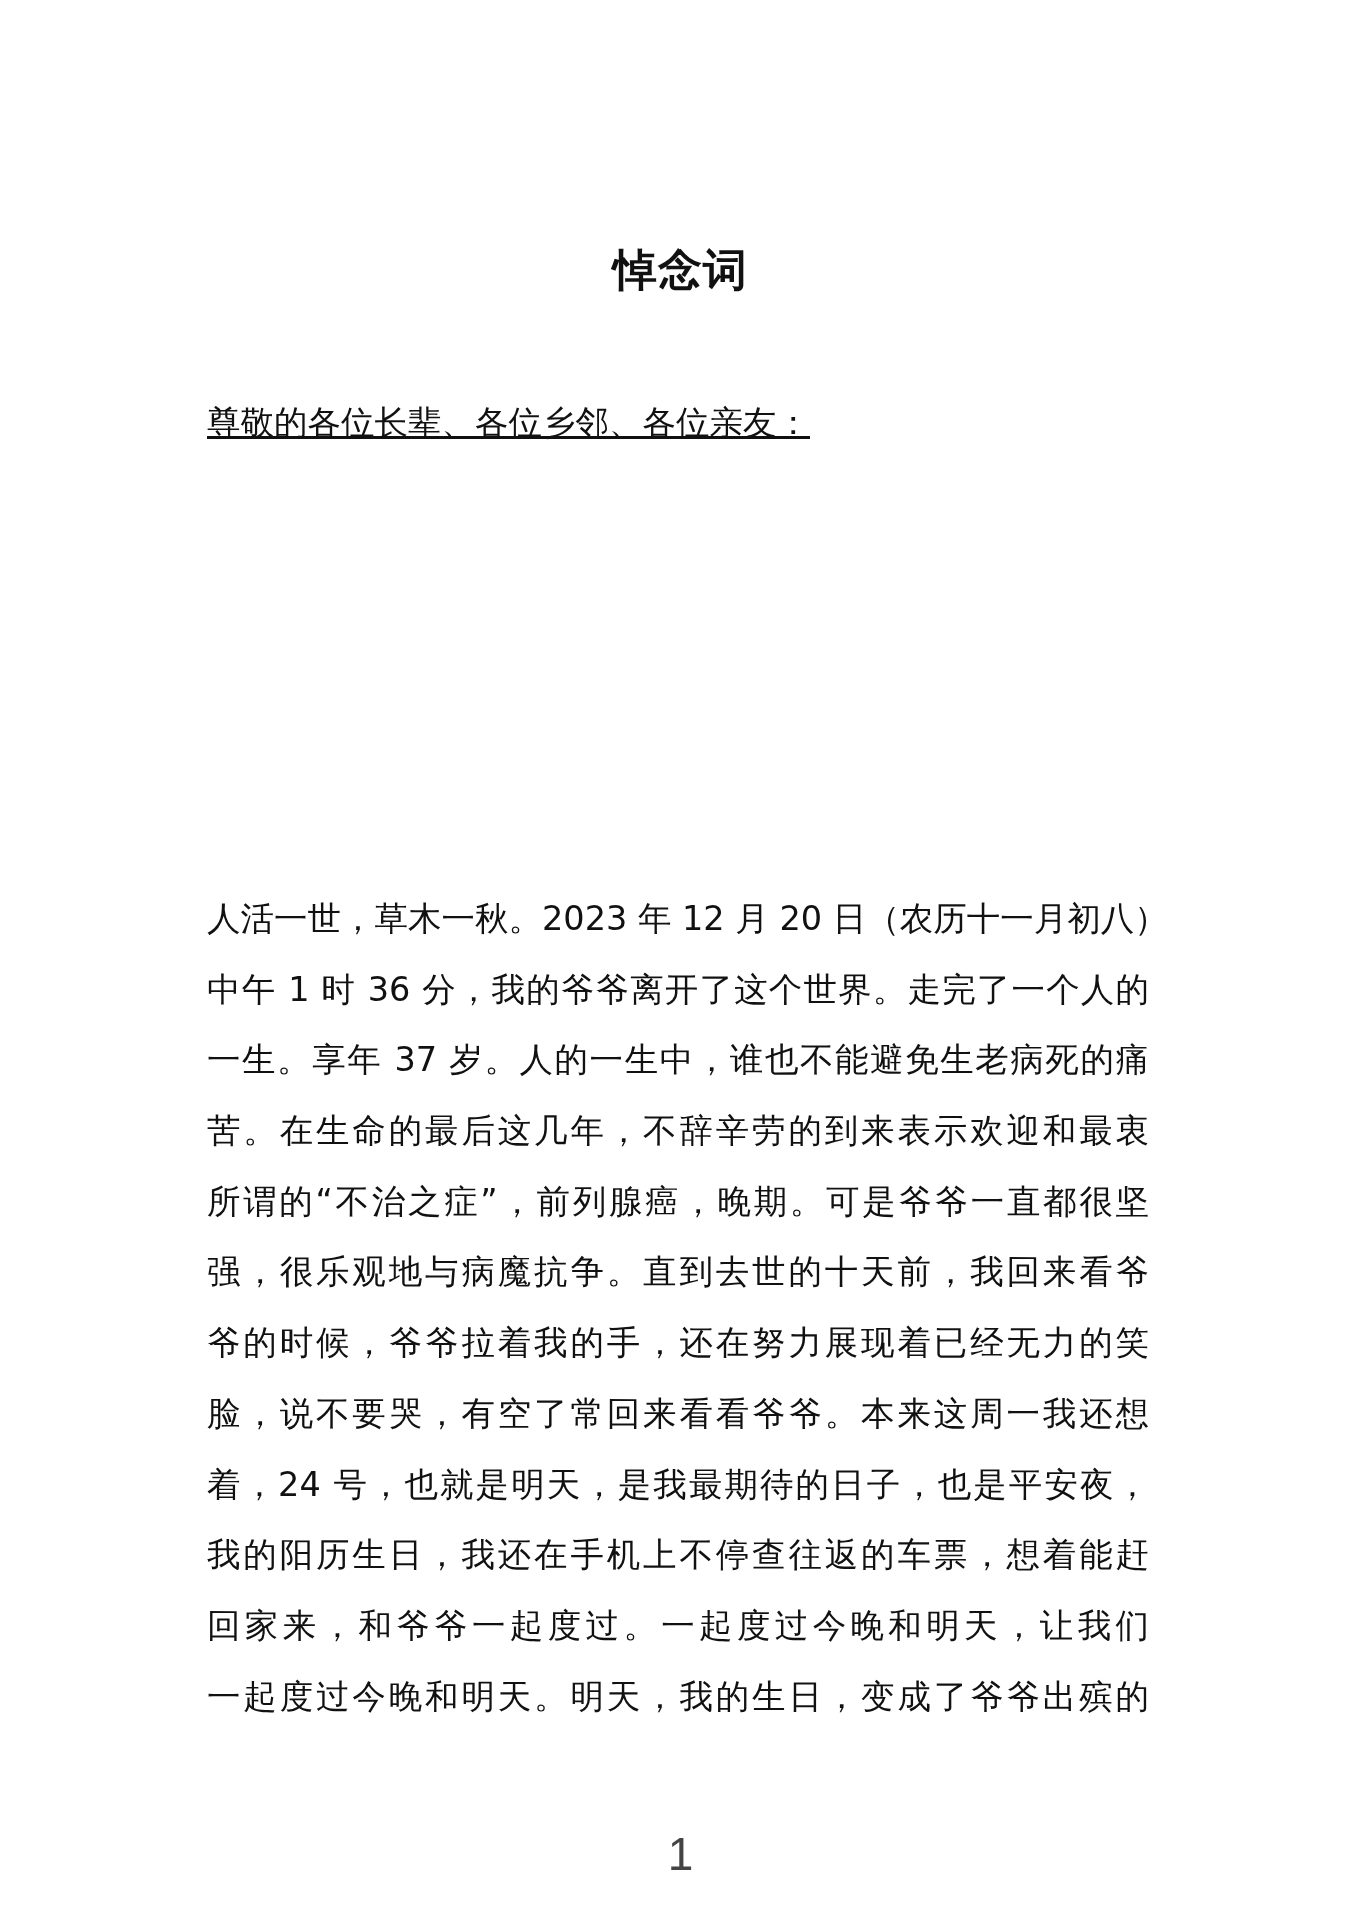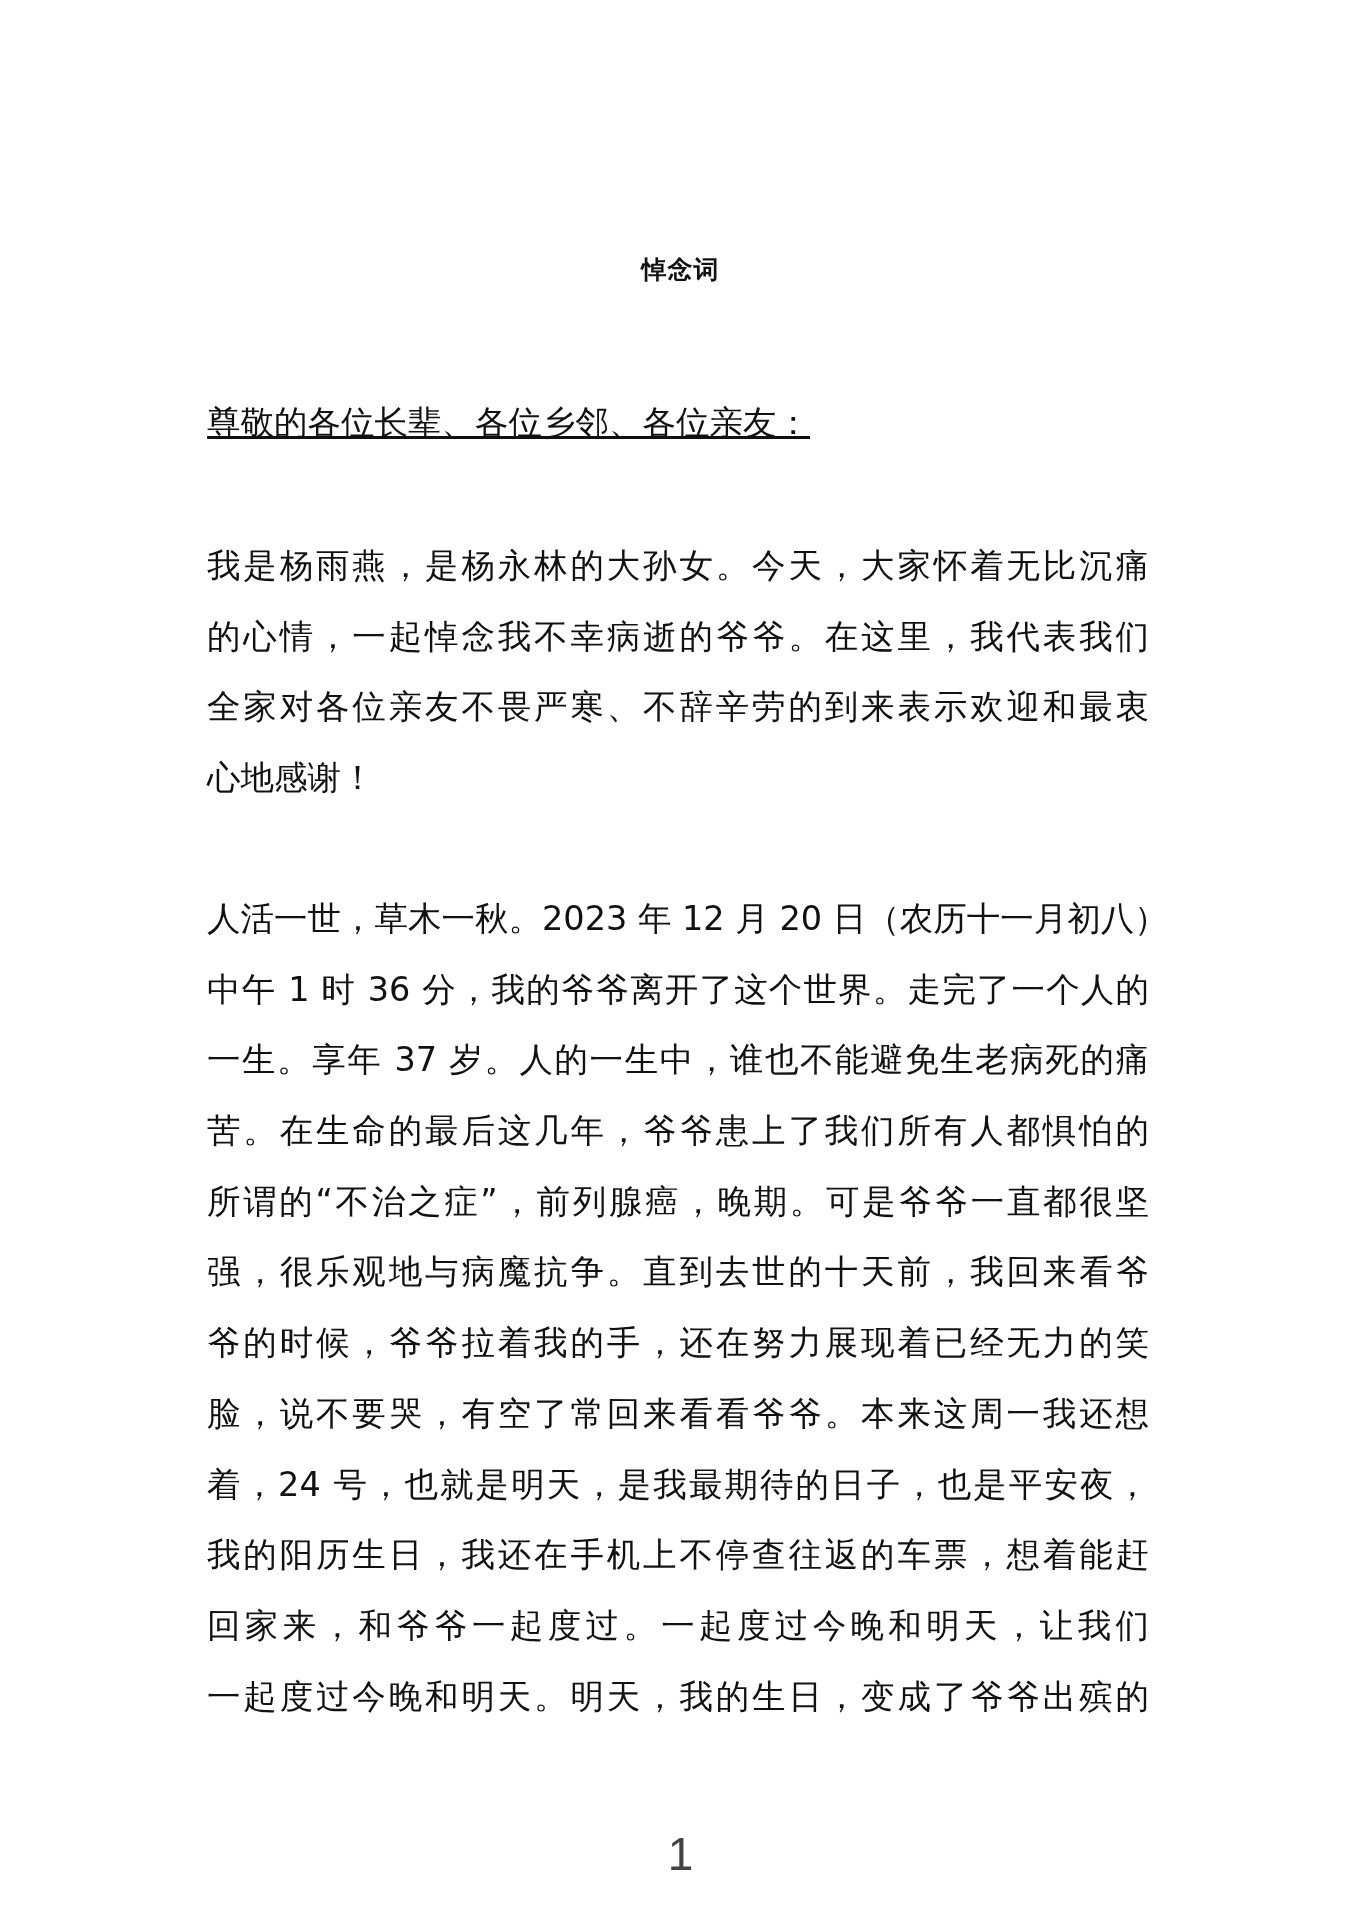--- a/index.html
+++ b/index.html
@@ -20,21 +20,21 @@
       left: 0; top: 0;
       width: 1361px;
       height: 1919px;
     }
     .title {
       position: absolute;
       left: 0;
       width: 1361px;
       top: 246px;
       text-align: center;
-      font-size: 25px;
+      font-size: 44px;
       font-weight: bold;
       line-height: 48px;
       letter-spacing: 1px;
     }
     .body-block {
       position: absolute;
       left: 207px;
       width: 942px;
       font-size: 33.5px;
       line-height: 70.7px;
@@ -70,32 +70,26 @@
 <body>
 
 <div class="page">
 
   <div class="title">悼念词</div>
 
   <div class="body-block greeting">
     <span class="line last">尊敬的各位长辈、各位乡邻、各位亲友：</span>
   </div>
 
-  <div class="body-block para1">
-    <span class="line">我是杨雨燕，是杨永林的大孙女。今天，大家怀着无比沉痛</span>
-    <span class="line">的心情，一起悼念我不幸病逝的爷爷。在这里，我代表我们</span>
-    <span class="line">全家对各位亲友不畏严寒、不辞辛劳的到来表示欢迎和最衷</span>
-    <span class="line last">心地感谢！</span>
-  </div>
 
   <div class="body-block para2">
     <span class="line">人活一世，草木一秋。2023 年 12 月 20 日（农历十一月初八）</span>
     <span class="line">中午 1 时 36 分，我的爷爷离开了这个世界。走完了一个人的</span>
     <span class="line">一生。享年 37 岁。人的一生中，谁也不能避免生老病死的痛</span>
-    <span class="line">苦。在生命的最后这几年，爷爷患上了我们所有人都惧怕的</span>
+    <span class="line">苦。在生命的最后这几年，不辞辛劳的到来表示欢迎和最衷</span>
     <span class="line">所谓的“不治之症”，前列腺癌，晚期。可是爷爷一直都很坚</span>
     <span class="line">强，很乐观地与病魔抗争。直到去世的十天前，我回来看爷</span>
     <span class="line">爷的时候，爷爷拉着我的手，还在努力展现着已经无力的笑</span>
     <span class="line">脸，说不要哭，有空了常回来看看爷爷。本来这周一我还想</span>
     <span class="line">着，24 号，也就是明天，是我最期待的日子，也是平安夜，</span>
     <span class="line">我的阳历生日，我还在手机上不停查往返的车票，想着能赶</span>
     <span class="line">回家来，和爷爷一起度过。一起度过今晚和明天，让我们</span>
     <span class="line">一起度过今晚和明天。明天，我的生日，变成了爷爷出殡的</span>
   </div>
 

